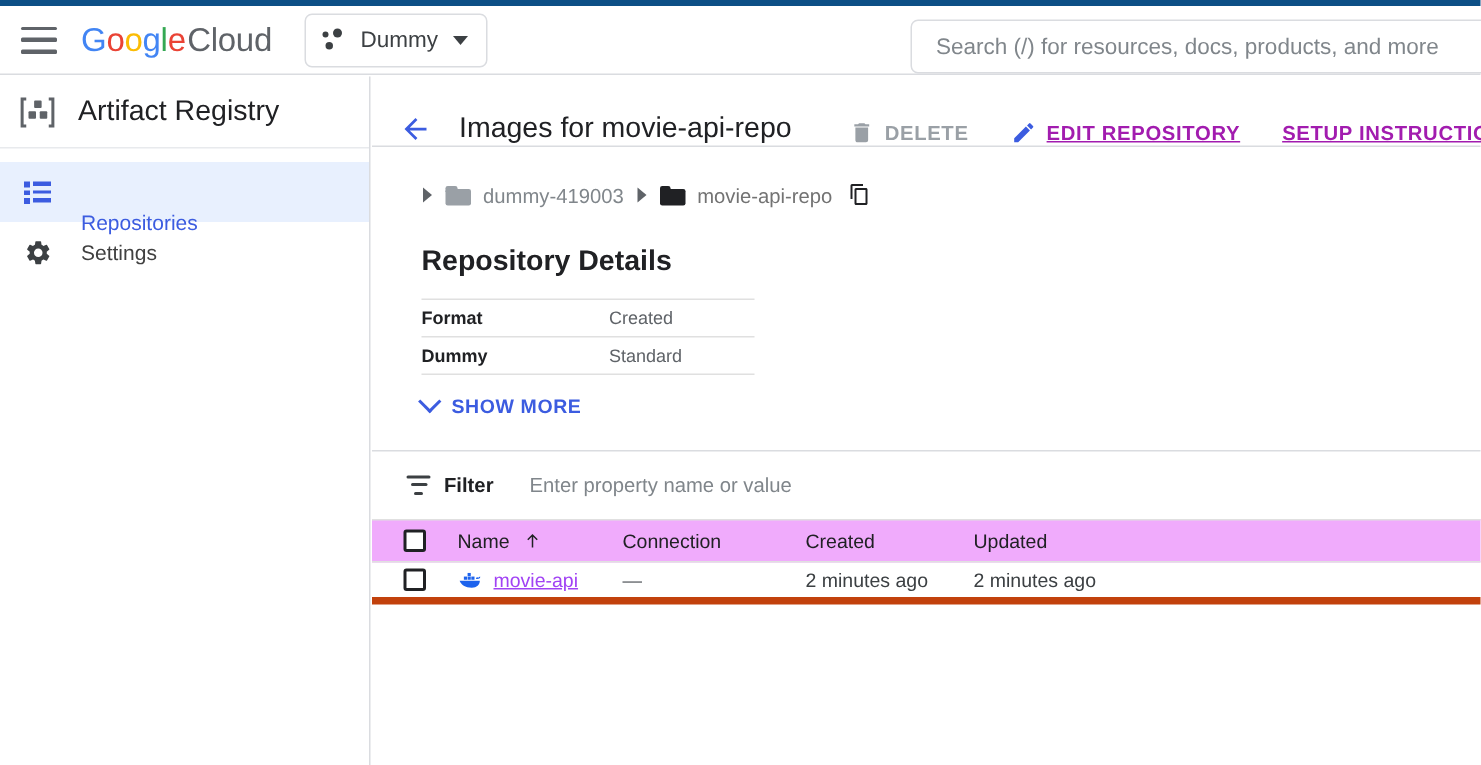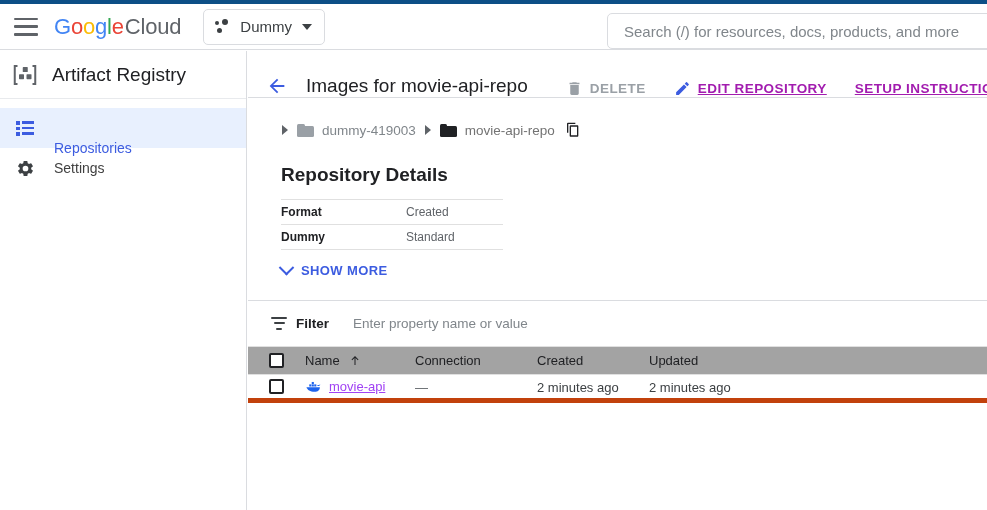--- a/index.html
+++ b/index.html
@@ -196,21 +196,21 @@
   .filter-input {
     border: none; outline: none; background: transparent;
     font-family: "Liberation Sans", sans-serif; font-size: 13.5px;
     color: #3c4043; width: 380px;
   }
   .filter-input::placeholder { color: #80868b; }
 
   
   .mtable { position: absolute; left: 0; top: 295px; width: 739px; }
   .mrow { display: flex; align-items: center; height: 29px; }
-  .mrow.head { background: #a3a3a3; border-top: 1px solid #e0e0e0; border-bottom: 1px solid #e0e0e0; }
+  .mrow.head { background: #f0abfc; border-top: 1px solid #e0e0e0; border-bottom: 1px solid #e0e0e0; }
   .mrow.data { border-bottom: 5px solid #c2410c; height: 28px; }
   .c-check { width: 57px; display: flex; justify-content: center; flex: none; }
   .checkbox {
     width: 15px; height: 15px; border: 2.2px solid #202124;
     border-radius: 2px; background: #fff; cursor: pointer; display:block;
   }
   .c-name { width: 110px; flex: none; display:flex; align-items:center; }
   .c-conn { width: 122px; flex: none; }
   .c-created { width: 112px; flex: none; }
   .c-updated { width: 130px; flex: none; }

